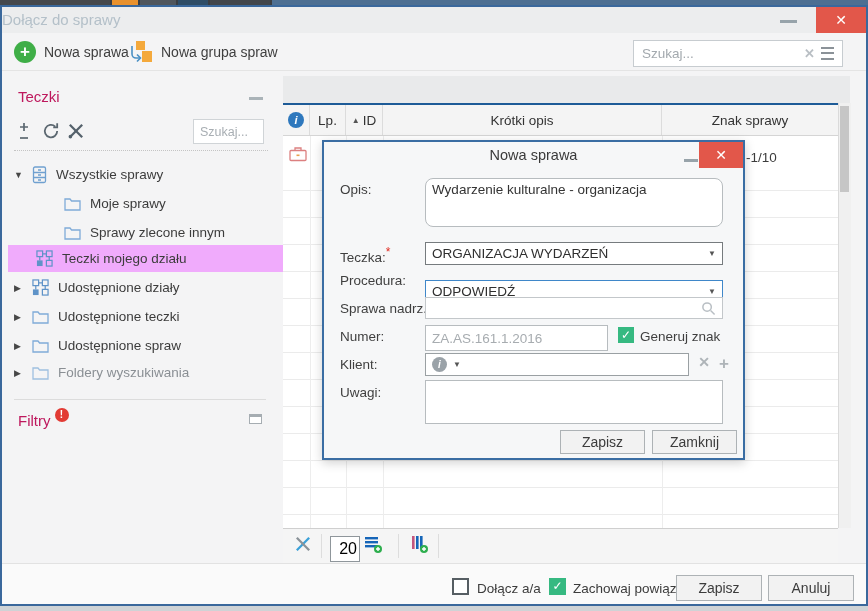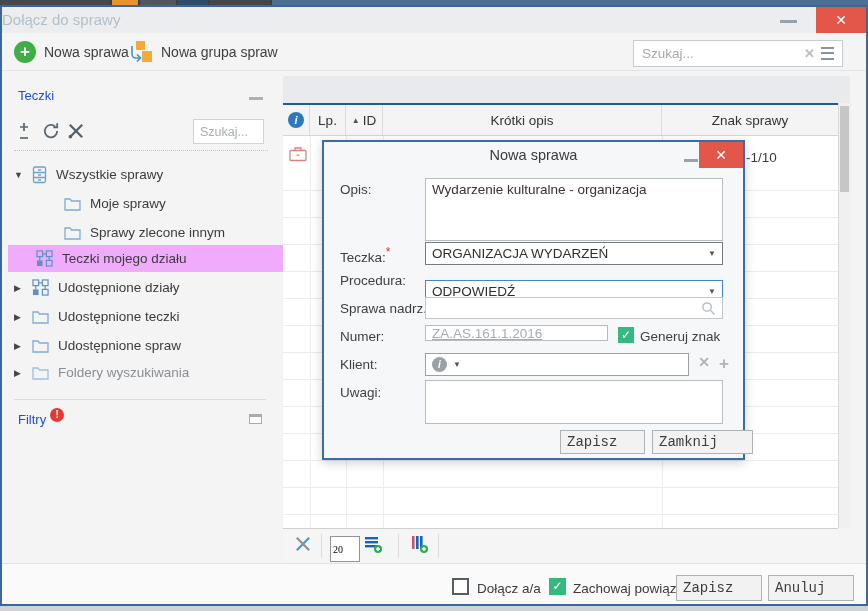--- a/index.html
+++ b/index.html
@@ -25,21 +25,21 @@
   #search-box{left:633px;top:40px;width:210px;height:27px;box-sizing:border-box;
               border:1px solid #c7ccd0;background:#fff;display:flex;align-items:center;}
   #search-box input{border:0;outline:0;flex:1;min-width:0;padding:0 8px;font-size:13.5px;
                     font-family:"Liberation Sans",sans-serif;color:#555;}
   #search-box input::placeholder{color:#a3a9ae;}
   .mini-x{color:#b9bfc4;font-weight:bold;font-size:13px;padding:0 3px;cursor:pointer;}
   .hamburger{width:13px;height:9px;border-top:2px solid #8b9298;border-bottom:2px solid #8b9298;
              margin:0 8px 0 3px;position:relative;cursor:pointer;}
   .hamburger:before{content:"";position:absolute;left:0;right:0;top:2.5px;height:2px;background:#8b9298;}
   
-  .side-title{font-size:13px;color:#1d4ed8;}
+  .side-title{font-size:15px;color:#be185d;}
   #teczki-dash{left:249px;top:97px;width:14px;height:3px;background:#aab3b8;cursor:pointer;}
   .side-tool{top:122px;width:20px;height:20px;cursor:pointer;}
   #tree-search{left:193px;top:119px;width:71px;height:25px;box-sizing:border-box;
                border:1px solid #d0d4d7;background:#fff;}
   #tree-search input{width:100%;height:100%;border:0;outline:0;box-sizing:border-box;
                      padding:0 6px;font-size:12.5px;font-family:"Liberation Sans",sans-serif;}
   #tree-search input::placeholder{color:#a8aeb3;}
   #side-dotted{left:14px;top:150px;width:254px;border-bottom:1px dotted #c4c4c4;}
   .tree-row{left:8px;width:258px;height:27px;display:flex;align-items:center;cursor:pointer;}
   .tree-row .arrow{width:18px;font-size:9px;color:#474747;flex:0 0 18px;}
@@ -63,28 +63,28 @@
                font-size:11px;font-weight:bold;font-style:italic;text-align:center;line-height:16px;}
   #tbl-body{left:283px;top:136px;width:555px;height:392px;background:#fff;}
   .rowline{position:absolute;left:283px;width:555px;height:1px;background:#ebebeb;}
   .colline{position:absolute;top:136px;height:392px;width:1px;background:#ededed;}
   #znak-cell{left:746px;top:150px;color:#3c3c3c;}
   #tbl-scroll{left:838px;top:103px;width:12px;height:425px;background:#f0f0f0;border-left:1px solid #dadada;}
   #tbl-thumb{left:840px;top:106px;width:9px;height:86px;background:#c6c6c6;cursor:pointer;}
   #tbl-toolbar{left:283px;top:528px;width:555px;height:35px;background:#f5f5f5;border-top:1px solid #cfcfcf;box-sizing:border-box;}
   .vsep{position:absolute;top:534px;width:1px;height:24px;background:#ddd;}
   #page-size{left:330px;top:536px;width:30px;height:26px;box-sizing:border-box;border:1px solid #8f969b;
-             background:#fff;text-align:left;font-size:10px;font-family:Liberation Serif, serif;}
+             background:#fff;text-align:right;font-size:16px;font-family:Liberation Sans, sans-serif;}
   
   #footer{left:2px;top:563px;width:864px;height:41px;background:#fafafa;border-top:1px solid #e2e2e2;box-sizing:border-box;}
   .cb{width:17px;height:17px;box-sizing:border-box;cursor:pointer;}
   .cb.empty{border:2px solid #565e63;background:#fff;}
   .cb.checked{background:#36b981;color:#fff;text-align:center;line-height:17px;font-size:12px;}
   .btn{box-sizing:border-box;background:#f2f2f2;border:1px solid #adb2b5;color:#3c3c3c;
-       font-size:14px;text-align:left;cursor:pointer;font-family:Liberation Mono, monospace;}
+       font-size:14px;text-align:center;cursor:pointer;font-family:Liberation Sans, sans-serif;}
   
   #modal{left:322px;top:140px;width:423px;height:320px;box-sizing:border-box;z-index:50;
          border:2px solid #3a6da3;background:#f6f7f8;box-shadow:0 3px 10px rgba(0,0,0,.18);}
   #modal-title{position:absolute;left:0;top:0;width:100%;height:27px;text-align:center;
                line-height:27px;font-size:14.5px;color:#3a3a3a;}
   #modal-min{position:absolute;left:360px;top:17px;width:14px;height:3px;background:#97a3aa;}
   #modal-close{position:absolute;right:0;top:0;width:44px;height:26px;background:#e2574a;color:#fff;
                text-align:center;line-height:26px;font-size:14px;cursor:pointer;}
   .f-label{position:absolute;left:16px;font-size:13.5px;color:#3f3f3f;}
   .req{color:#e02b20;font-size:12px;vertical-align:super;}
@@ -348,21 +348,21 @@
 <button class="abs btn" style="left:768px;top:575px;width:86px;height:26px">Anuluj</button>
 
 <div class="abs" id="modal">
   <div id="modal-title">Nowa sprawa</div>
   <div id="modal-min"></div>
   <div id="modal-close">
     <span>✕</span>
   </div>
 
   <div class="f-label" style="top:40px">Opis:</div>
-  <textarea class="f-text" style="top: 36px; height: 63px;">Wydarzenie kulturalne - organizacja</textarea>
+  <textarea class="f-text" style="top: 36px; height: 49px; border-radius: 8px;">Wydarzenie kulturalne - organizacja</textarea>
 
   <div class="f-label" style="top:103px">
     <span>Teczka:</span><span class="req">*</span>
   </div>
   <div class="f-select" style="top:100px">
     <span class="val">ORGANIZACJA WYDARZEŃ</span>
     <span class="dd-arrow">▼</span>
   </div>
 
   <div class="f-label" style="top:131px">Procedura:</div>
@@ -376,32 +376,32 @@
     <span class="val"></span>
     <svg width="15" height="15" viewBox="0 0 16 16">
       <g fill="none" stroke="#b9bfc4" stroke-width="1.6">
         <circle cx="6.5" cy="6.5" r="4.5"></circle>
           <line x1="10.2" y1="10.2" x2="14.5" y2="14.5"></line>
         </g>
       </svg>
   </div>
 
   <div class="f-label" style="top:187px">Numer:</div>
-  <input class="f-text" style="top: 183px; width: 183px; height: 16px; color: rgb(167, 172, 176); text-decoration: underline;" readonly="" value="ZA.AS.161.1.2016">
+  <input class="f-text" style="top: 183px; width: 183px; height: 26px; color: rgb(167, 172, 176);" readonly="" value="ZA.AS.161.1.2016">
   <div class="abs cb checked" style="left:294px;top:185px;width:16px;height:16px;line-height:16px">
     <span>✓</span>
   </div>
   <div class="f-label" style="left:316px;top:187px">Generuj znak</div>
 
   <div class="f-label" style="top:215px">Klient:</div>
   <div class="f-select" style="top:211px;width:264px;border-color:#9aa0a3">
     <span class="gray-info">i</span>
     <span class="dd-arrow">▼</span>
   </div>
   <span class="side-btn" style="left:372px">✕</span>
   <span class="side-btn" style="left:392px;font-size:17px">+</span>
 
   <div class="f-label" style="top:243px">Uwagi:</div>
   <textarea class="f-text" style="top: 238px; height: 44px;"></textarea>
 
   <button class="btn" style="position:absolute;left:236px;top:288px;width:85px;height:24px">Zapisz</button>
-  <button class="btn" style="position:absolute;left:328px;top:288px;width:101px;height:24px">Zamknij</button>
+  <button class="btn" style="position:absolute;left:328px;top:288px;width:85px;height:24px">Zamknij</button>
 </div>
 
 </body></html>

